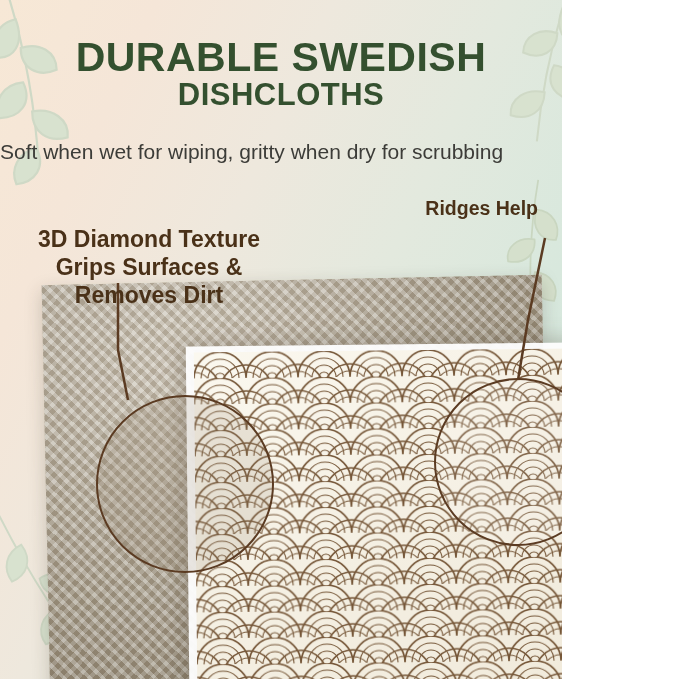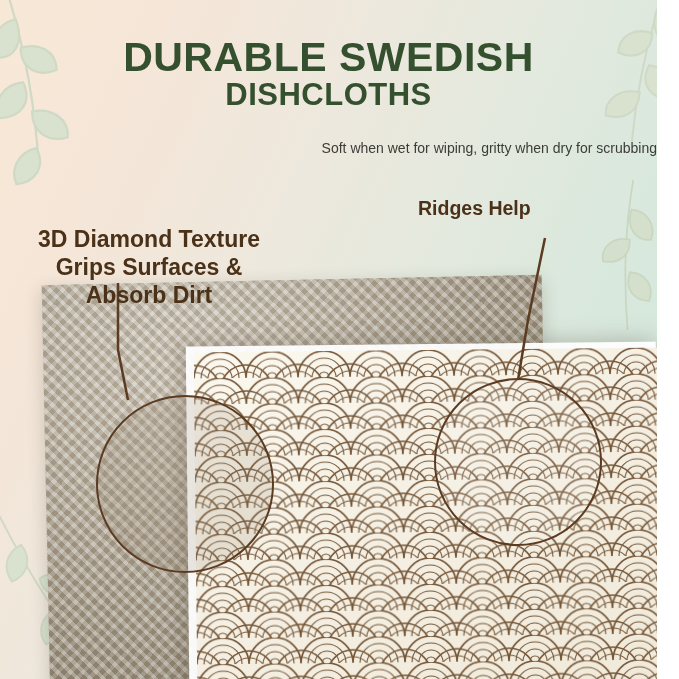--- a/index.html
+++ b/index.html
@@ -8,31 +8,30 @@
   }
   body {
     width: 679px;
     height: 679px;
     overflow: hidden;
     font-family: "Liberation Sans", sans-serif;
   }
 
   #stage {
     position: relative;
-    width: 649px;
+    width: 562px;
     height: 679px;
     overflow: hidden;
     background: linear-gradient(115deg,
         #f7e8d6 0%,
         #f5e6d8 18%,
         #eee8dd 38%,
         #e3e9de 58%,
         #d8e8dd 78%,
         #cfe4db 100%);
-    padding-left: 8px;
   }
 
   
   .sprig {
     position: absolute;
     pointer-events: none;
   }
   .sprig svg { display: block; }
 
   .sprig-tl { left: -18px;  top: -10px;  transform: rotate(6deg); }
@@ -61,23 +60,23 @@
   .headline .l2 {
     display: block;
     font-size: 31px;
     text-transform: uppercase;
   }
   .subhead {
     position: absolute;
     left: 0;
     right: 0;
     top: 140px;
-    text-align: right;
+    text-align: left;
     color: #3c3c38;
-    font-size: 14px;
+    font-size: 21px;
     font-weight: 400;
   }
 
   
   .photo {
     position: absolute;
     left: 0;
     top: 200px;
     width: 679px;
     height: 479px;
@@ -175,21 +174,21 @@
     left: 18px;
     top: 225px;
     width: 262px;
     text-align: center;
     font-size: 23px;
   }
   .label-right {
     right: 24px;
     top: 197px;
     width: 215px;
-    text-align: left;
+    text-align: right;
     font-size: 19.5px;
   }
   .label span { display: block; }
 </style>
 </head>
 <body>
 
 <div id="stage">
 
   <div class="sprig sprig-tl">
@@ -289,20 +288,20 @@
 
     <svg class="leader" style="left:0;top:0;" width="679" height="479">
       <path d="M118 83 L118 150 L128 200" fill="none" stroke="#5b3b22" stroke-width="2.5"></path>
       <path d="M545 38 L528 120 L518 180" fill="none" stroke="#5b3b22" stroke-width="2.5"></path>
     </svg>
   </div>
 
   <div class="label label-left">
     <span>3D Diamond Texture</span>
     <span>Grips Surfaces &amp;</span>
-    <span>Absorb Dirt</span>
+    <span>Removes Dirt</span>
   </div>
 
   <div class="label label-right">
     <span>Ridges Help</span>
   </div>
 
 </div>
 
 </body></html>

